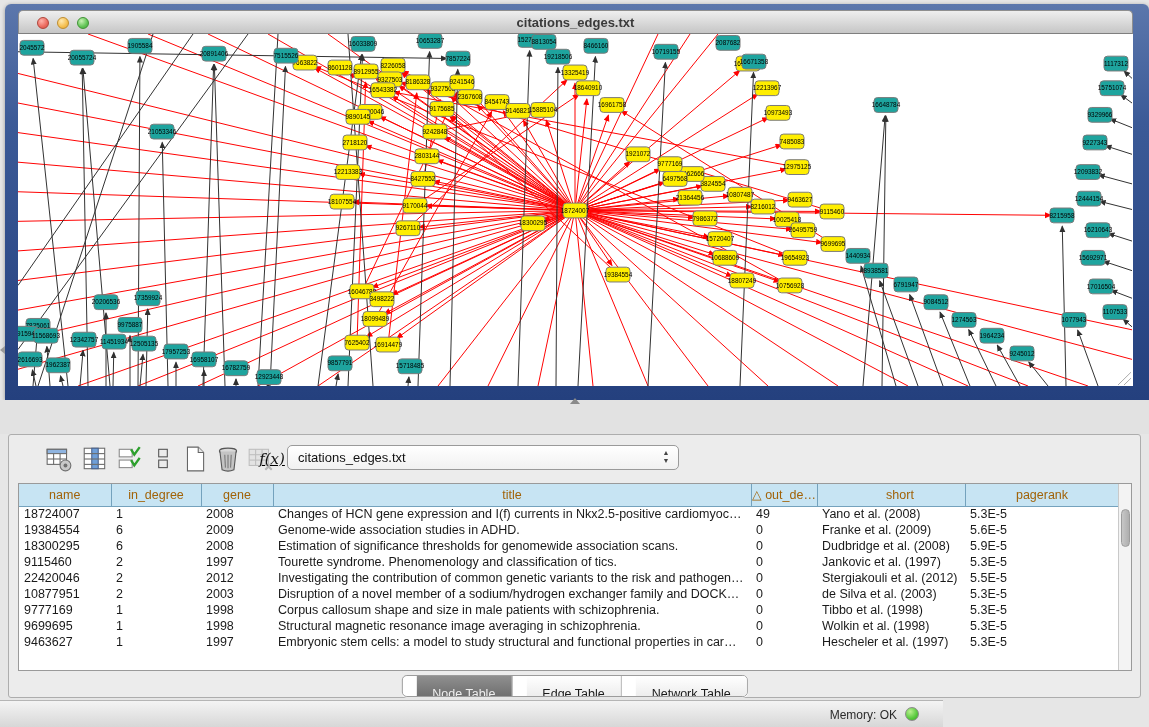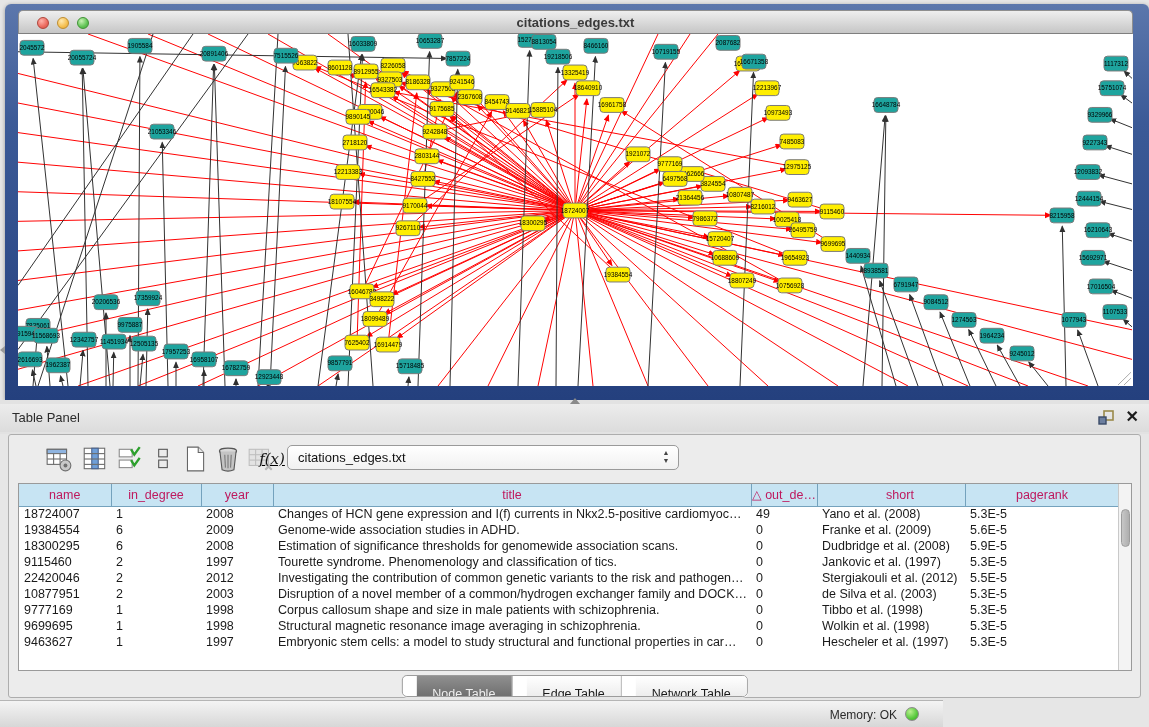--- a/index.html
+++ b/index.html
@@ -44,21 +44,21 @@
   .combo { position:absolute; left:268px; top:2px; width:392px; height:25px;
     background:linear-gradient(#ffffff,#f1f1f1); border:1px solid #9a9a9a; border-radius:5px; cursor:pointer; }
   .combo-text { position:absolute; left:10px; top:4px; font-size:13px; color:#111; }
   .combo-stepper { position:absolute; right:6px; top:3px; width:12px; height:18px; color:#444;
     font-size:7px; line-height:8px; text-align:center; }
 
   .grid-wrap { position:absolute; left:9px; top:48px; width:1114px; height:188px;
     border:1px solid #9a9a9a; background:#fff; overflow:hidden; }
   table.grid { border-collapse:collapse; table-layout:fixed; width:1100px; font-size:12.5px; }
   table.grid th { height:22px; background:#c7e4f3; border-right:1px solid #74a2bd; border-bottom:1px solid #74a2bd;
-    font-weight:normal; color:#be185d; text-align:center; overflow:hidden; white-space:nowrap; }
+    font-weight:normal; color:#a16207; text-align:center; overflow:hidden; white-space:nowrap; }
   table.grid td { height:16px; padding:0 0 0 5px; color:#1a1a1a; white-space:nowrap; overflow:hidden;
     text-overflow:clip; }
   .vscroll { position:absolute; right:0; top:0; width:13px; height:100%;
     background:#f3f3f3; border-left:1px solid #c9c9c9; }
   .vthumb { position:absolute; left:2px; top:25px; width:9px; height:38px; background:linear-gradient(90deg,#c7c7c7,#aeaeae);
     border-radius:5px; border:1px solid #9c9c9c; }
 
   .tabbar { position:absolute; left:50%; transform:translateX(-50%); top:240px; height:22px; display:flex;
     border:1px solid #9c9c9c; border-radius:5px; overflow:hidden; background:#fff; box-shadow:0 1px 0 rgba(255,255,255,.7);}
   .tab { padding:8px 16px; line-height:21px; font-size:12.5px; font-weight:normal; color:#1a1a1a;
@@ -723,28 +723,20 @@
   </div>
 </div>
 
 <div class="edge-collapse"></div>
 
 <div class="splitter">
   <div class="split-grip"></div>
 </div>
 
 <div class="table-panel">
-  <div class="tp-header">
-    <span class="tp-title">Table Panel</span>
-    <svg class="tp-float" viewBox="0 0 18 18">
-      <rect x="7" y="2" width="9" height="9" fill="none" stroke="#9a8a4a" stroke-width="1.6"></rect>
-      <rect x="2" y="8" width="7" height="7" fill="#6d7f9f" stroke="#3a4a68" stroke-width="1.4"></rect>
-    </svg>
-    <span class="tp-close">✕</span>
-  </div>
 
   <div class="tp-body">
 
     <div class="toolbar">
       <button class="tb-btn" style="left:26px">
         <svg viewBox="0 0 26 26">
             <rect x="2" y="4" width="18" height="14" fill="#fff" stroke="#6b6b6b"></rect>
             <rect x="2" y="4" width="18" height="4" fill="#8fb4e0" stroke="#6b6b6b"></rect>
             <line x1="8" y1="8" x2="8" y2="18" stroke="#6b6b6b"></line>
             <line x1="14" y1="8" x2="14" y2="18" stroke="#6b6b6b"></line>
@@ -809,21 +801,21 @@
         <span class="combo-stepper">▲<br>▼</span>
       </div>
     </div>
 
     <div class="grid-wrap">
       <table class="grid">
         <thead>
             <tr id="grid-head">
               <th style="width: 92px;">name</th>
               <th style="width: 90px;">in_degree</th>
-              <th style="width: 72px;">year</th>
+              <th style="width: 72px;">gene</th>
               <th style="width: 478px;">title</th>
               <th style="width: 66px;">△ out_de…</th>
               <th style="width: 148px; padding-left: 18px;">short</th>
               <th style="width: 154px;">pagerank</th>
             </tr>
           </thead>
         <tbody id="grid-body">
             <tr>
               <td>18724007</td>
               <td>1</td>
@@ -866,21 +858,21 @@
               <td>2012</td>
               <td>Investigating the contribution of common genetic variants to the risk and pathogen…</td>
               <td>0</td>
               <td>Stergiakouli et al. (2012)</td>
               <td>5.5E-5</td>
             </tr>
             <tr>
               <td>10877951</td>
               <td>2</td>
               <td>2003</td>
-              <td>Disruption of a novel member of a common/hydrogen exchanger family and DOCK…</td>
+              <td>Disruption of a novel member of a sodium/hydrogen exchanger family and DOCK…</td>
               <td>0</td>
               <td>de Silva et al. (2003)</td>
               <td>5.3E-5</td>
             </tr>
             <tr>
               <td>9777169</td>
               <td>1</td>
               <td>1998</td>
               <td>Corpus callosum shape and size in male patients with schizophrenia.</td>
               <td>0</td>

